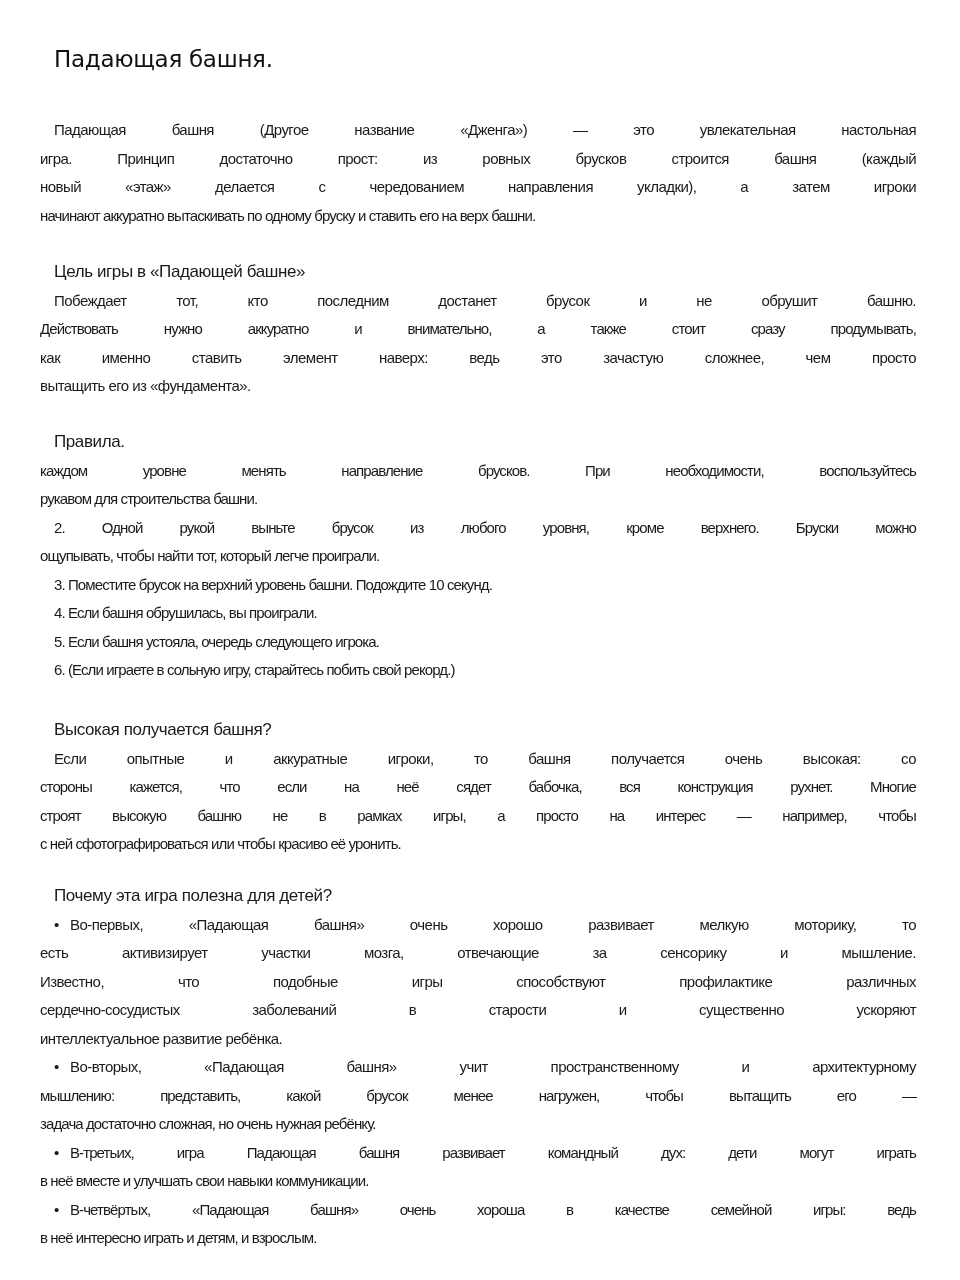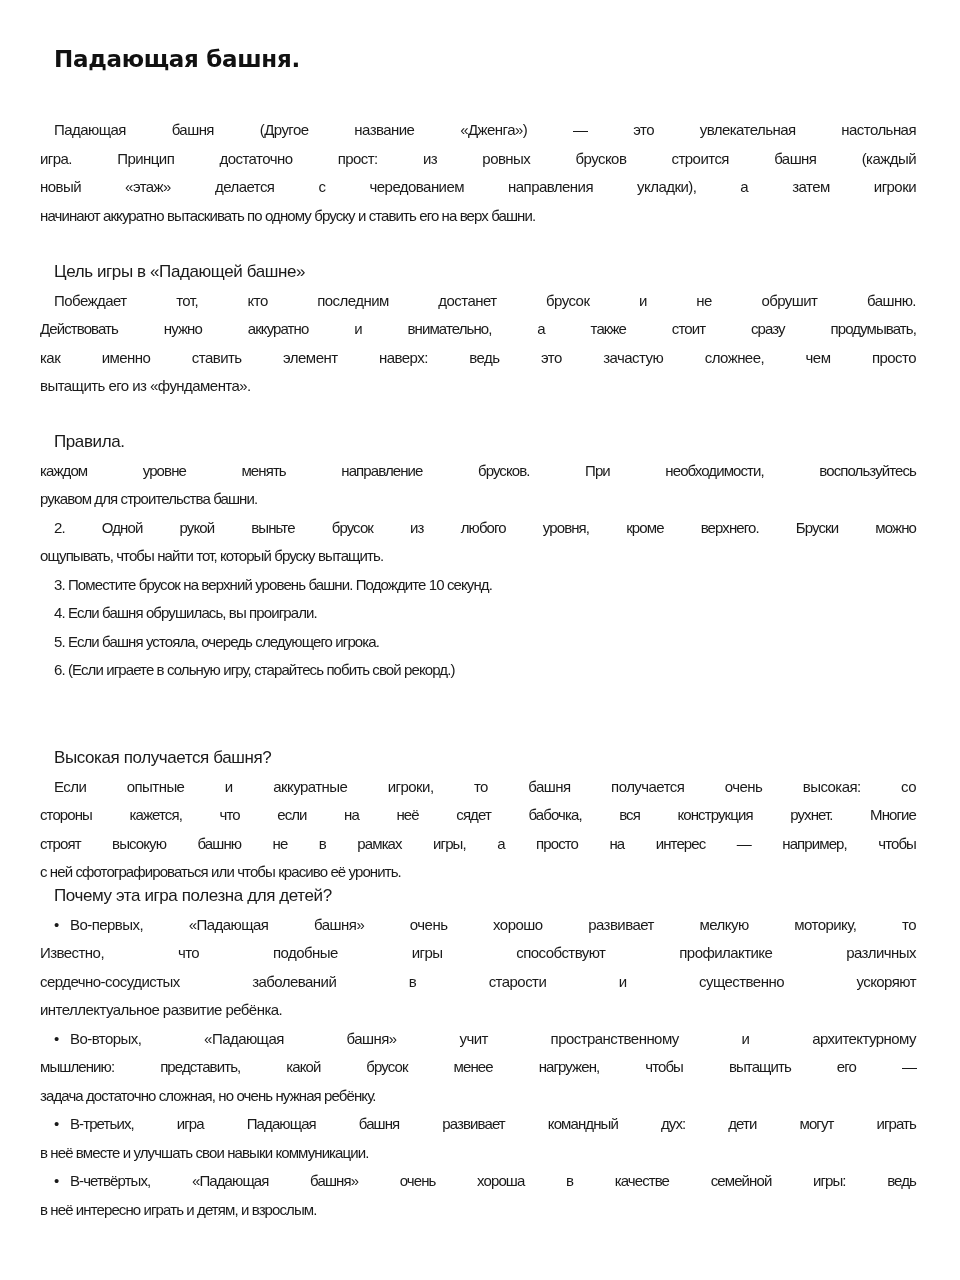--- a/index.html
+++ b/index.html
@@ -5,21 +5,21 @@
     html, body { margin: 0; padding: 0; background: #ffffff; }
     body {
       width: 960px; height: 1280px; overflow: hidden; position: relative;
       color: #1a1a1a;
       font-family: "Liberation Sans", sans-serif;
     }
     .page { position: absolute; left: 40px; top: 0; width: 876px; }
     .title {
       position: absolute; left: 14px; top: 46px;
       font-family: "DejaVu Sans", sans-serif;
-      font-weight: bold; font-size: 23px; letter-spacing: -0.3px;
+      font-weight: normal; font-size: 23px; letter-spacing: -0.3px;
       color: #111; margin: 0; white-space: nowrap; text-align: center;
     }
     .block { position: absolute; left: 0; width: 876px; }
     .line {
       display: block; height: 28.5px; line-height: 28.5px;
       font-size: 15px; white-space: nowrap;
       transform-origin: left center;
     }
     .line.just { text-align: justify; text-align-last: justify; }
     .heading {
@@ -52,43 +52,44 @@
     <span class="line just cond2">Действовать нужно аккуратно и внимательно, а также стоит сразу продумывать,</span>
     <span class="line just cond">как именно ставить элемент наверх: ведь это зачастую сложнее, чем просто</span>
     <span class="line cond">вытащить его из «фундамента».</span>
   </div>
 
   <div class="block" style="top:428px;">
     <div class="heading">Правила.</div>
     <span class="line just cond2">каждом уровне менять направление брусков. При необходимости, воспользуйтесь</span>
     <span class="line cond2">рукавом для строительства башни.</span>
     <span class="line just indent cond2">2. Одной рукой выньте брусок из любого уровня, кроме верхнего. Бруски можно</span>
-    <span class="line cond2">ощупывать, чтобы найти тот, который бруску вытащить.</span>
+    <span class="line cond2">ощупывать, чтобы найти тот, который легче проиграли.</span>
     <span class="line indent cond2">3. Поместите брусок на верхний уровень башни. Подождите 10 секунд.</span>
     <span class="line indent cond2">4. Если башня обрушилась, вы проиграли.</span>
     <span class="line indent cond2">5. Если башня устояла, очередь следующего игрока.</span>
     <span class="line indent cond2">6. (Если играете в сольную игру, старайтесь побить свой рекорд.)</span>
   </div>
 
-  <div class="block" style="top:744px;">
+  <div class="block" style="top:716px;">
     <div class="heading">Высокая получается башня?</div>
     <span class="line just indent cond">Если опытные и аккуратные игроки, то башня получается очень высокая: со</span>
     <span class="line just cond2">стороны кажется, что если на неё сядет бабочка, вся конструкция рухнет. Многие</span>
     <span class="line just cond2">строят высокую башню не в рамках игры, а просто на интерес — например, чтобы</span>
     <span class="line cond2">с ней сфотографироваться или чтобы красиво её уронить.</span>
   </div>
 
   <div class="block" style="top:882px;">
     <div class="heading">Почему эта игра полезна для детей?</div>
 
     <div>
       <span class="line just cond" style="display:flex;">
         <span class="bullet">•</span>
         <span style="flex:1; text-align:justify; text-align-last:justify;">Во-первых, «Падающая башня» очень хорошо развивает мелкую моторику, то</span>
       </span>
+      <span class="line just cond">есть активизирует участки мозга, отвечающие за сенсорику и мышление.</span>
       <span class="line just cond">Известно, что подобные игры способствуют профилактике различных</span>
       <span class="line just cond">сердечно-сосудистых заболеваний в старости и существенно ускоряют</span>
       <span class="line cond">интеллектуальное развитие ребёнка.</span>
     </div>
 
     <div>
       <span class="line just cond" style="display:flex;">
         <span class="bullet">•</span>
         <span style="flex:1; text-align:justify; text-align-last:justify;">Во-вторых, «Падающая башня» учит пространственному и архитектурному</span>
       </span>

